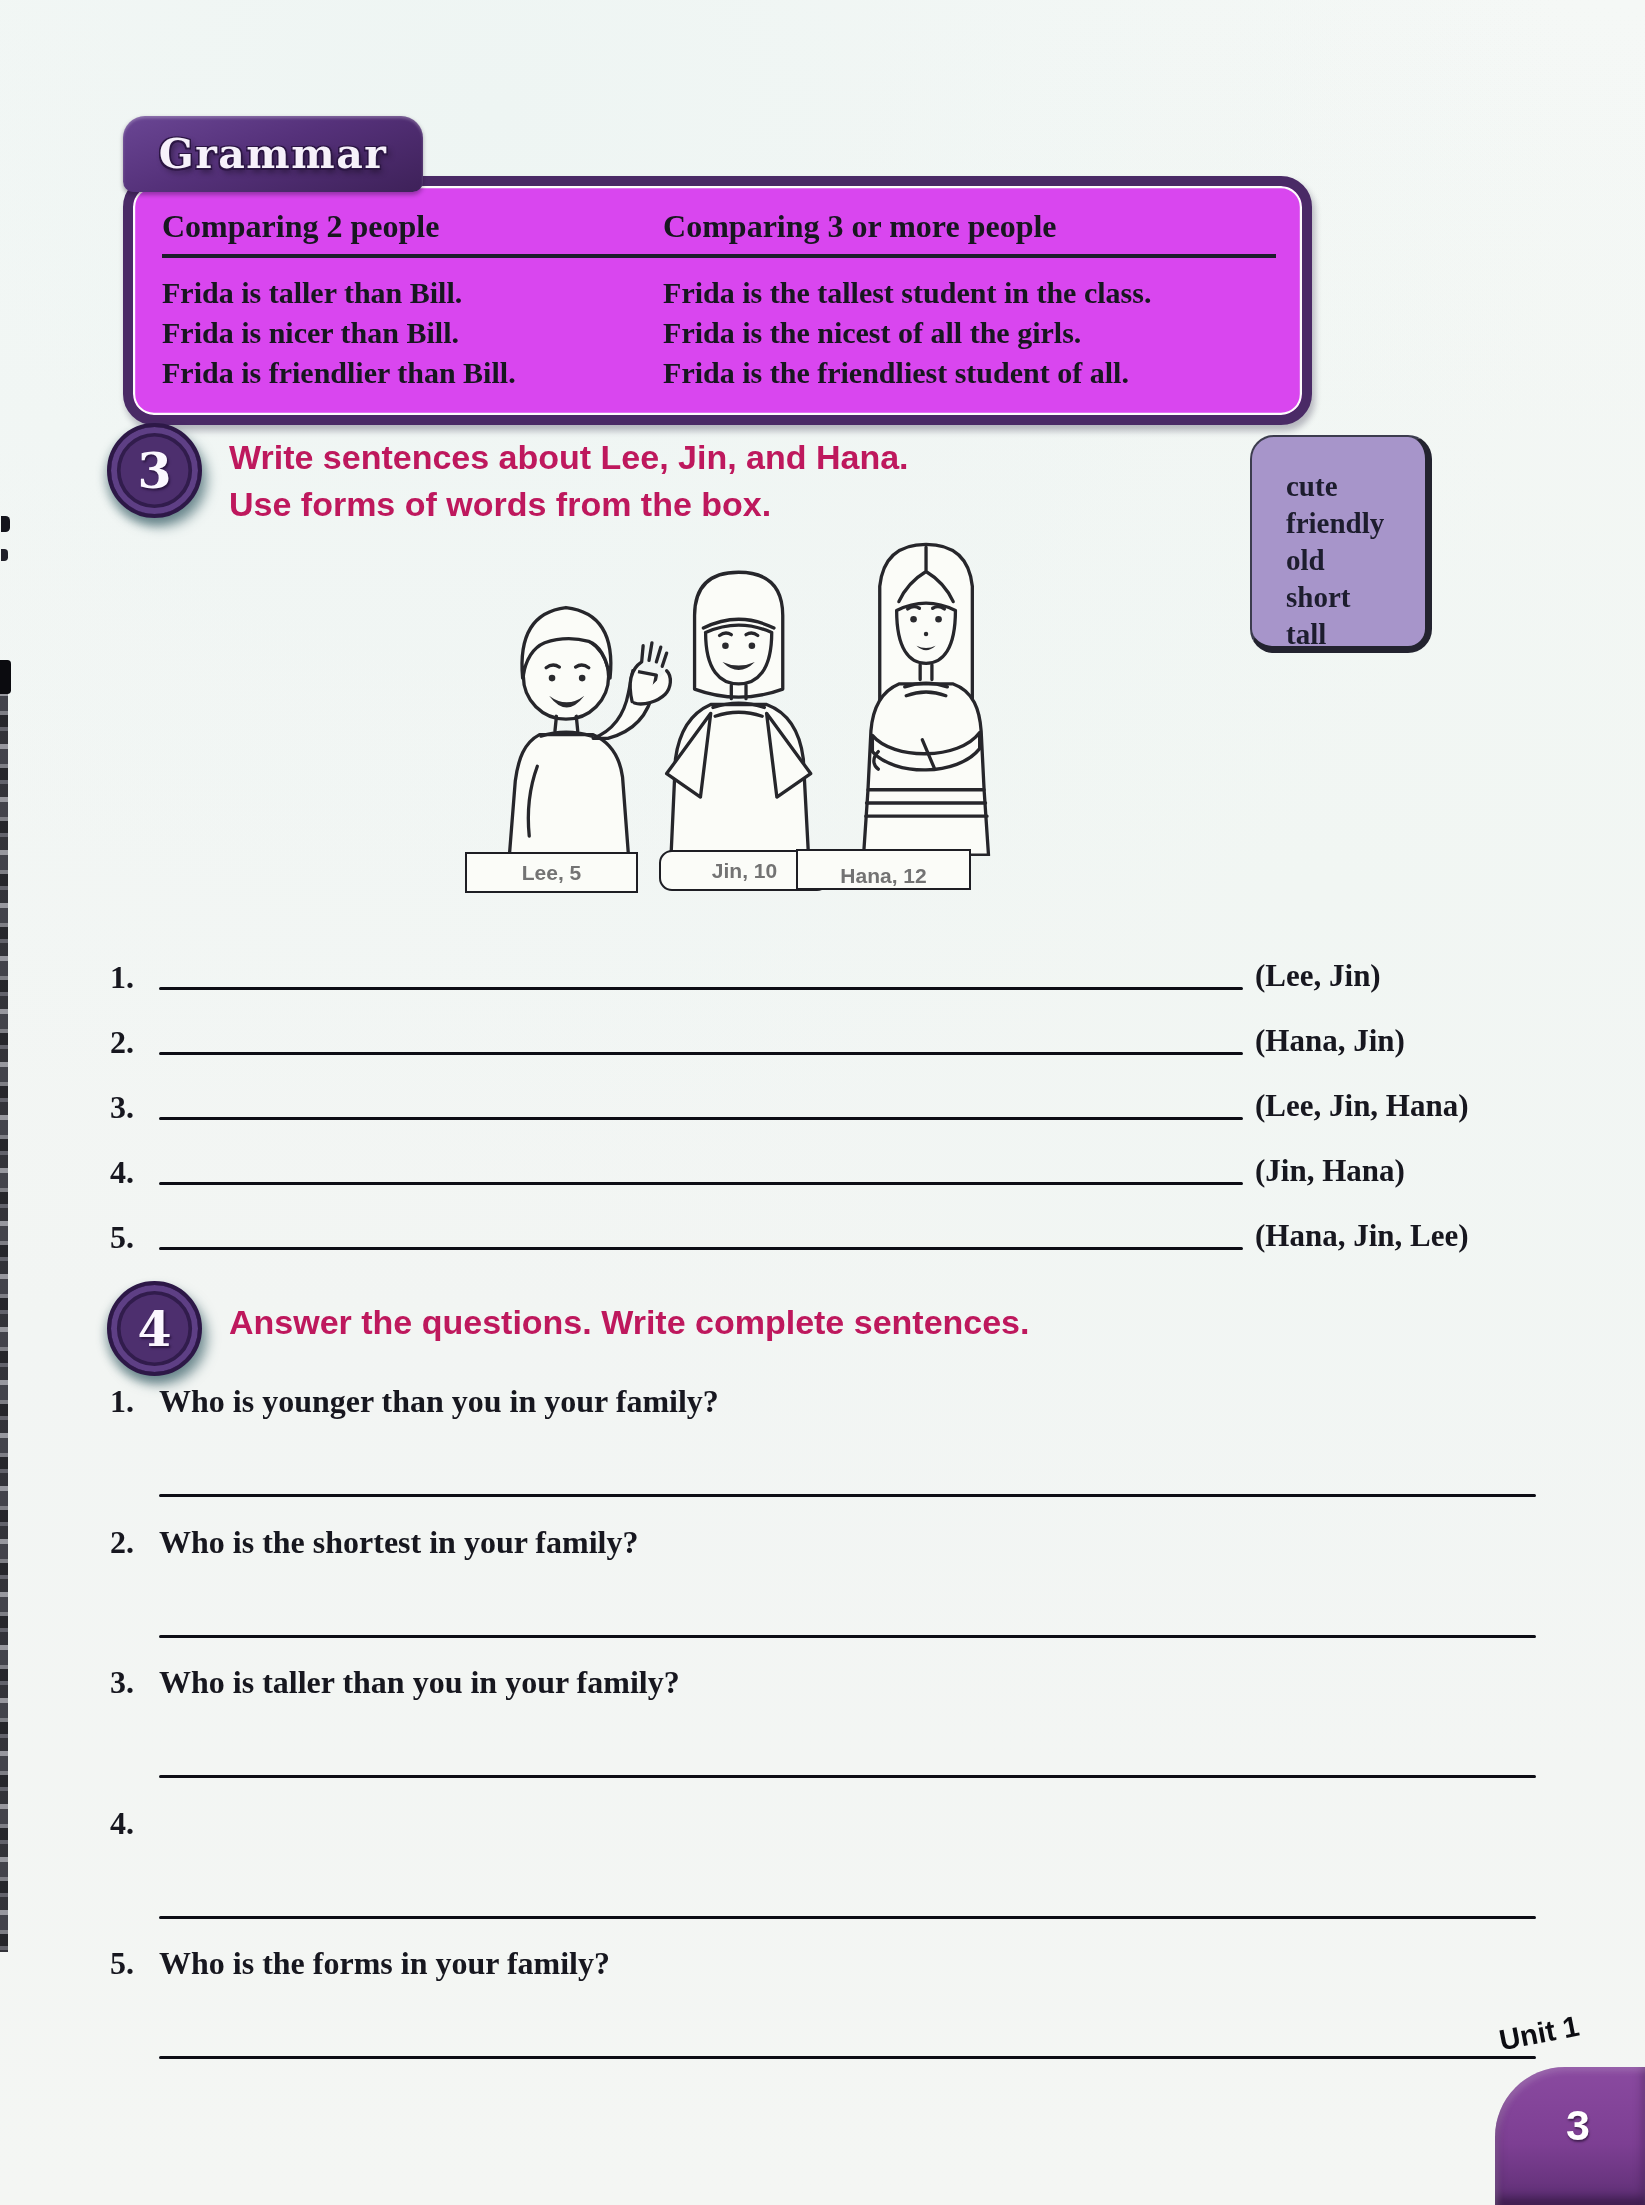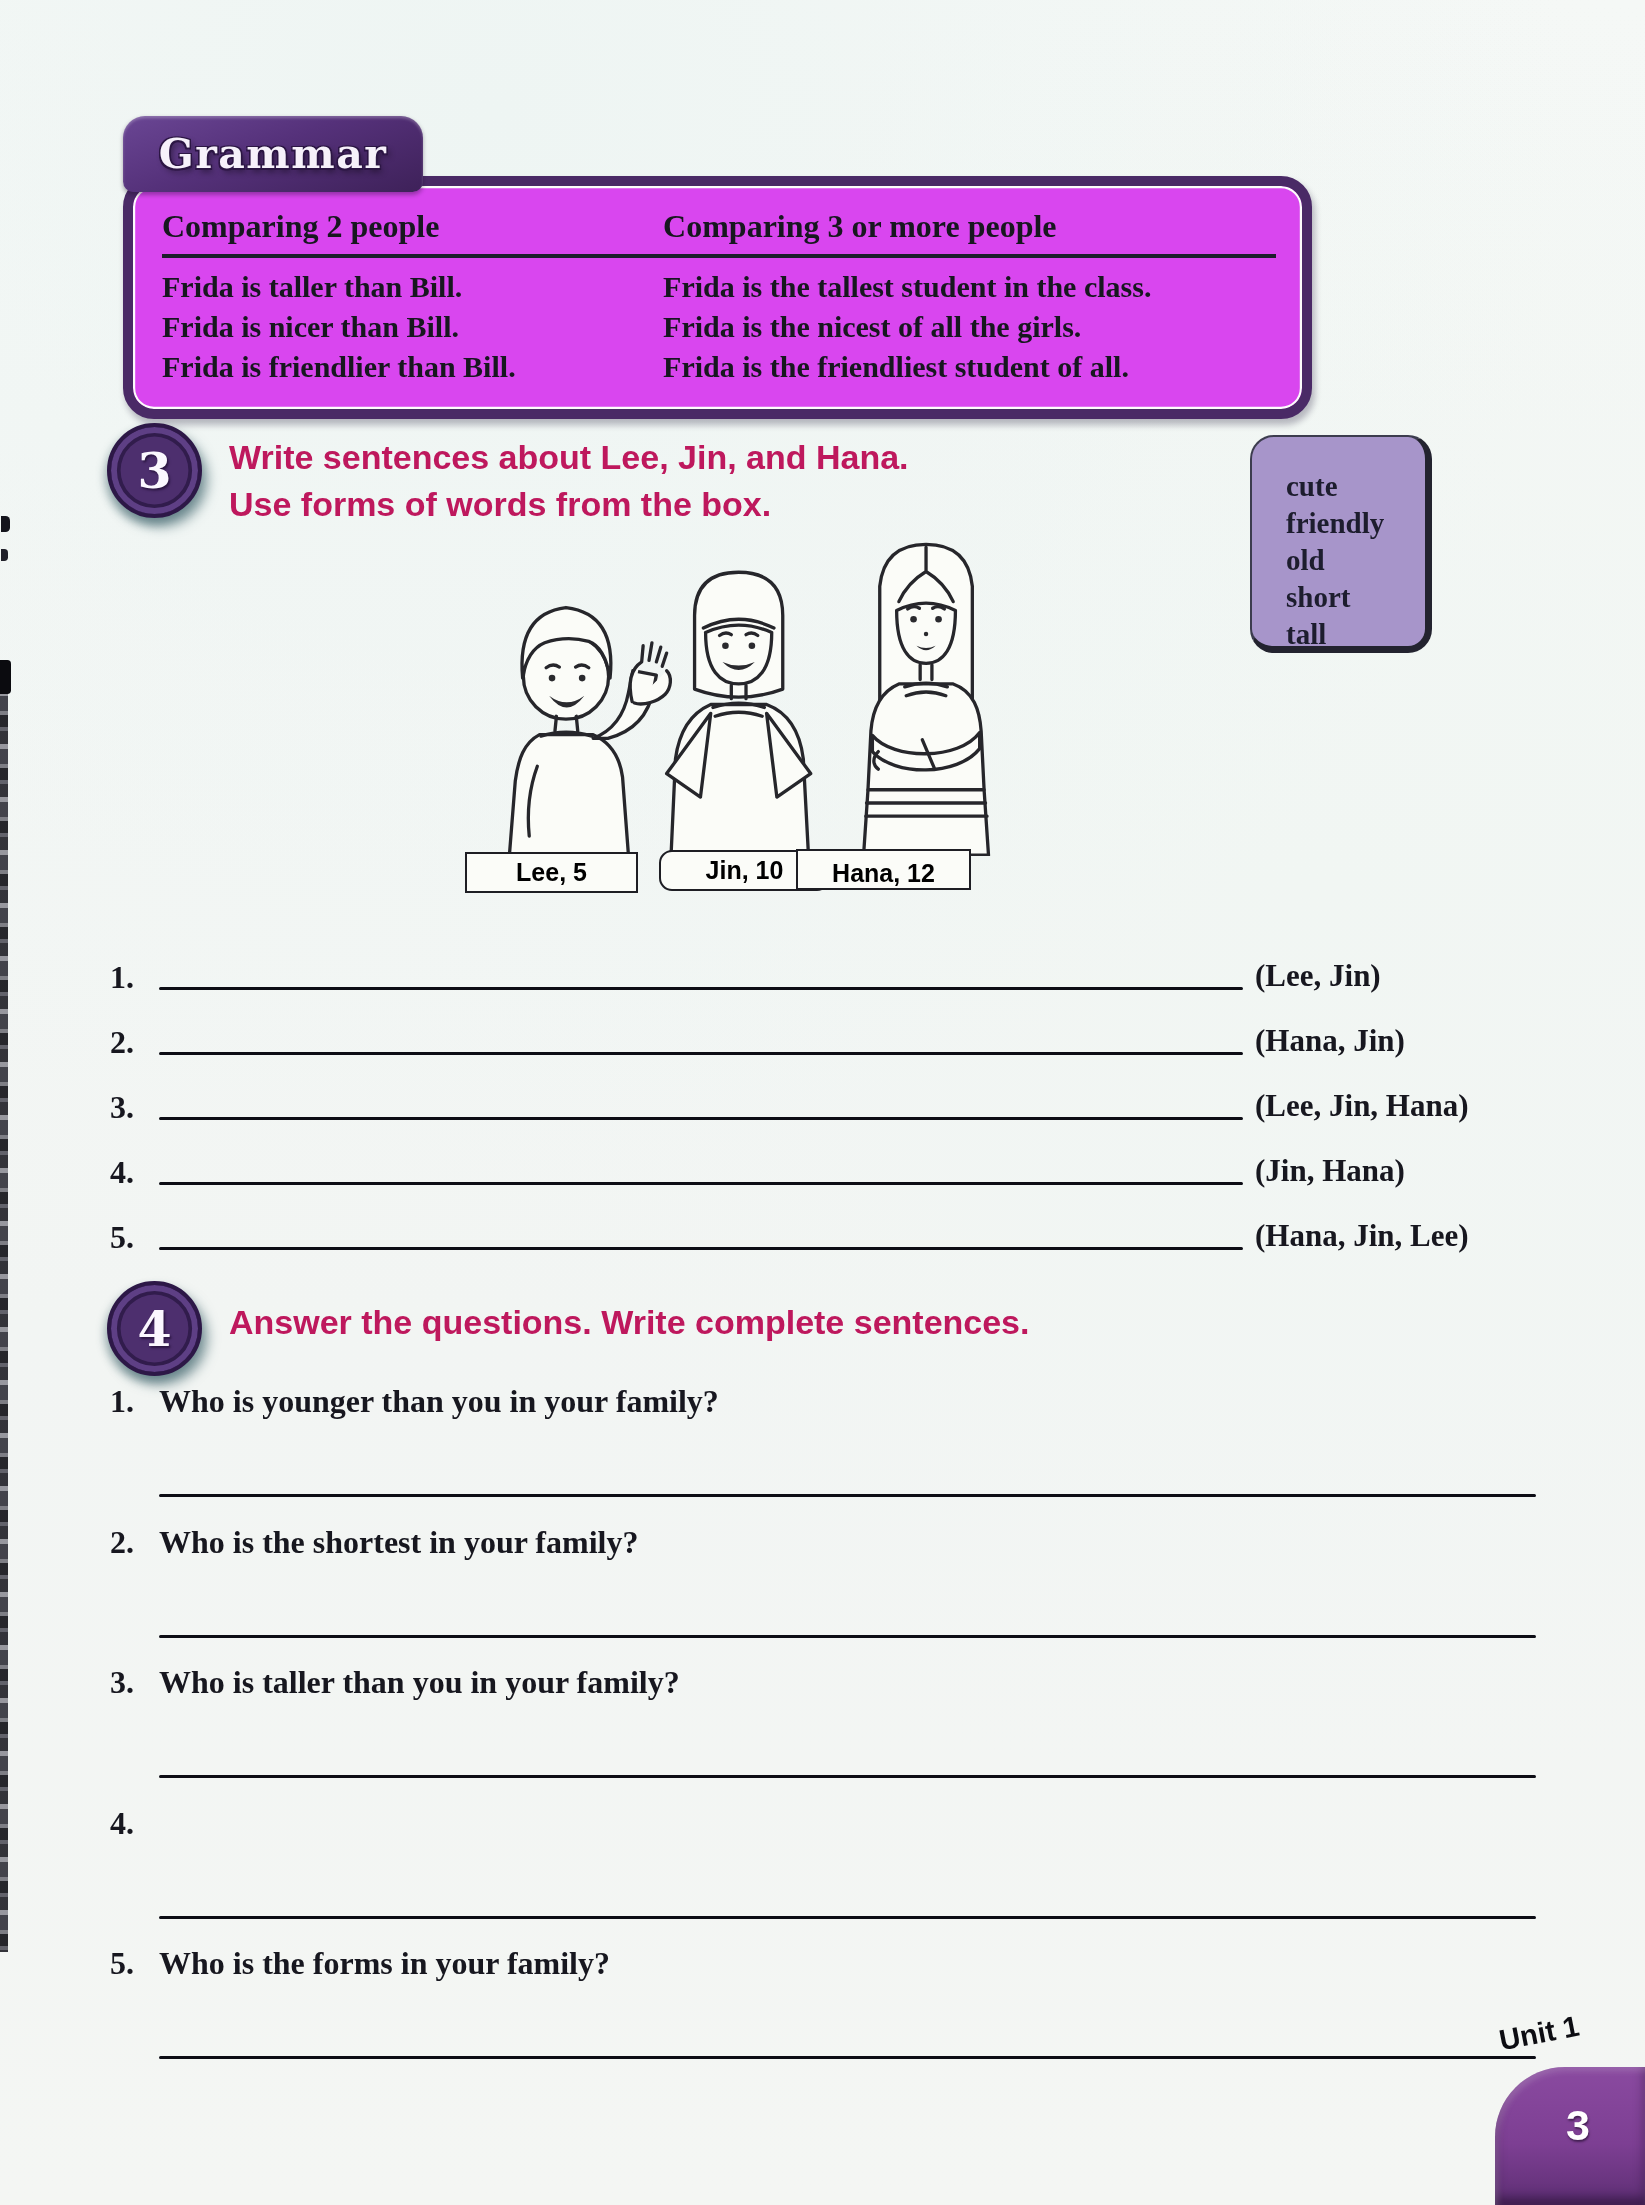--- a/index.html
+++ b/index.html
@@ -40,21 +40,21 @@
   .gram-box{
     position:absolute;left:123px;top:176px;width:1189px;z-index:2;
     background:#d946ef;border:10.3px solid #4a2a66;border-radius:31px;
     box-shadow:2.9px 5.1px 6.6px rgba(30,20,55,.28), inset 0 0 0 2.2px #fcfdfb;
     padding:22px 26.5px 22px 29px;box-sizing:border-box;
   }
   .gram-headers{display:flex;border-bottom:4.4px solid #1c1c2c;padding-bottom:8.8px;}
   .gram-headers .h1{width:45%;}
   .gram-headers .h2{width:55%;}
   .gram-headers div{font-size:32px;font-weight:bold;}
-  .gram-rows{display:flex;margin-top:9px;align-items:center;}
+  .gram-rows{display:flex;margin-top:15px;align-items:center;}
   .gram-col1{width:45%;}
   .gram-col2{width:55%;}
   .gram-col1 div,.gram-col2 div{font-size:30px;font-weight:bold;line-height:40px;}
   
   .badge{
     position:absolute;width:87px;height:87px;border-radius:50%;z-index:2;
     background:#4d2f6e;border:4.4px solid #2d1847;
     box-shadow:inset 0 0 0 5.9px #5e3f85, inset 0 0 0 9.6px #311c4c, 5.9px 8.8px 11.8px rgba(45,85,95,.55), -2.9px 5.9px 8.8px rgba(45,85,95,.35);
     display:flex;align-items:center;justify-content:center;
   }
@@ -72,21 +72,21 @@
     border-right:7.4px solid #23232f;border-bottom:7.4px solid #23232f;
     padding:31px 0 0 34px;
     border-radius:24px;
   }
   .word-box div{font-size:29px;font-weight:bold;color:#1d1d2e;line-height:37px;}
   
   .figures{position:absolute;left:408px;top:531px;}
   .plate{
     position:absolute;height:41px;box-sizing:border-box;background:#fbfcf8;
     border:2.9px solid #1e1e24;display:flex;align-items:center;justify-content:center;
-    font-family:"Liberation Sans", sans-serif;font-weight:bold;font-size:25px;color:#000000;
+    font-family:"Liberation Sans", sans-serif;font-weight:bold;font-size:21px;color:#737373;
   }
   .plate-lee{left:465px;top:852px;width:173px;}
   .plate-jin{left:659px;top:850px;width:171px;border-radius:13px;}
   .plate-hana{left:796px;top:849px;width:175px;align-items:flex-end;}
   
   .ex3-rows{position:absolute;left:110px;top:935px;width:1433px;}
   .a-row{position:relative;height:65px;}
   .a-num{position:absolute;left:0;bottom:4.4px;font-size:32px;font-weight:bold;}
   .a-line{position:absolute;left:49px;right:300px;bottom:10.3px;border-bottom:3.7px solid #0d0d15;border-radius:2.2px;}
   .a-hint{position:absolute;right:0;width:288px;bottom:5.9px;font-size:31px;font-weight:bold;}

